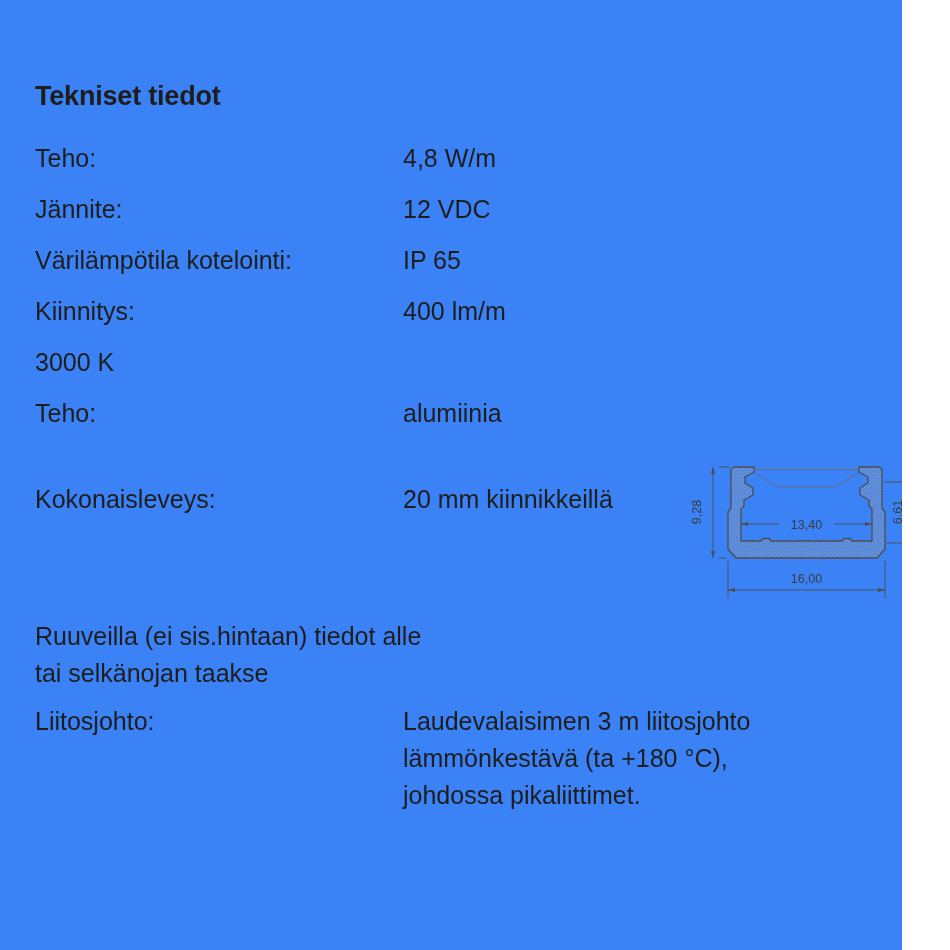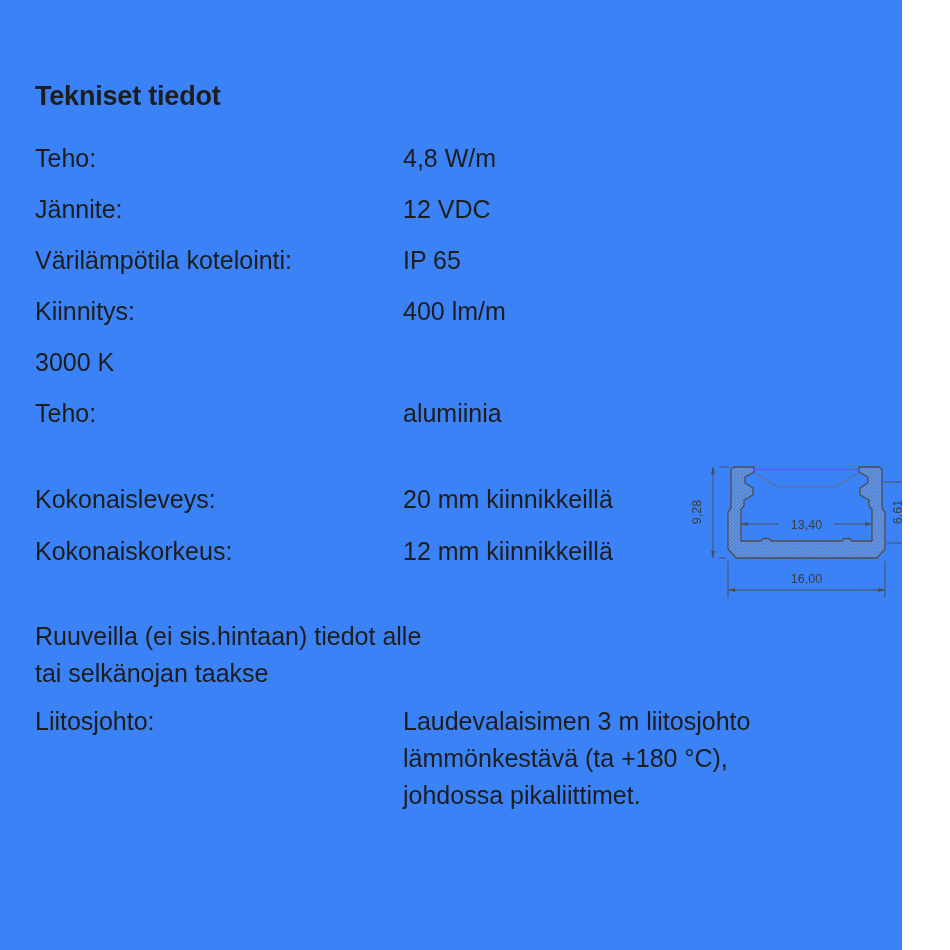--- a/index.html
+++ b/index.html
@@ -83,24 +83,20 @@
   <div class="row" style="top:395px">
     <span class="lbl">Teho:</span>
     <span class="val">alumiinia</span>
   </div>
 
   <div class="row" style="top:481px">
     <span class="lbl">Kokonaisleveys:</span>
     <span class="val">20 mm kiinnikkeillä</span>
   </div>
 
-  <div class="row" style="top:533px">
-    <span class="lbl">Kokonaiskorkeus:</span>
-    <span class="val">12 mm kiinnikkeillä</span>
-  </div>
 
   <div class="row" style="top:618px">
     <span class="val">
       <div class="line">Ruuveilla (ei sis.hintaan) tiedot alle</div>
       <div class="line">tai selkänojan taakse</div>
     </span>
   </div>
 
   <div class="row" style="top:703px">
     <span class="lbl">Liitosjohto:</span>

